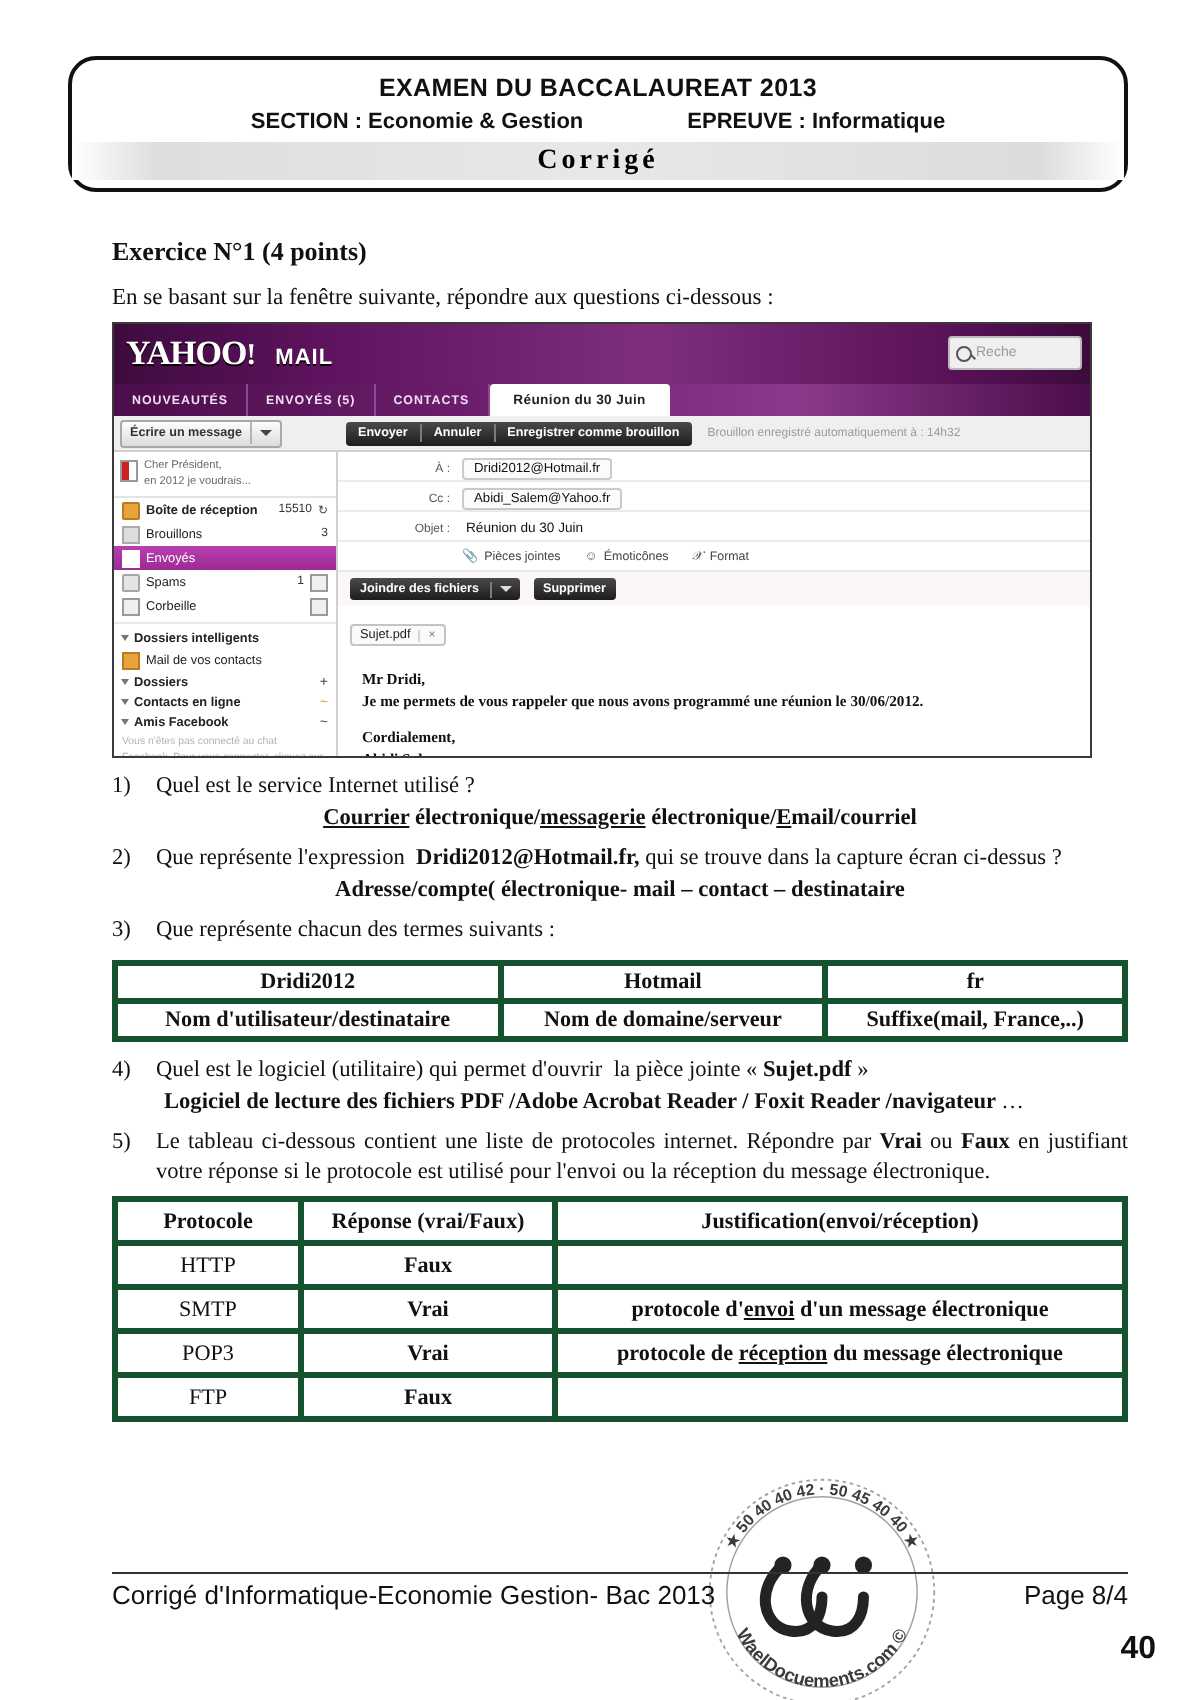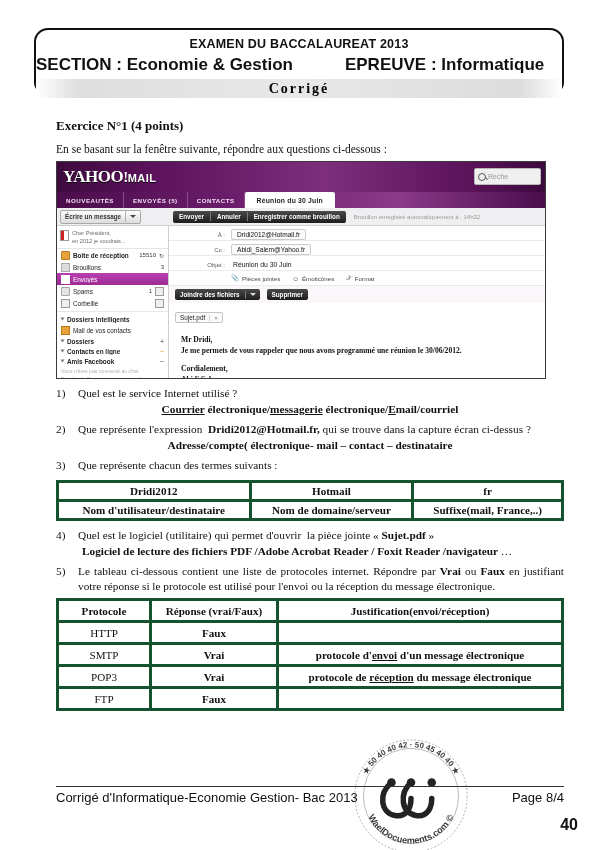--- a/index.html
+++ b/index.html
@@ -30,25 +30,25 @@
   .exam-header .line1 {
     text-align: center;
     font-family: "Liberation Sans", sans-serif;
     font-weight: bold;
     font-size: 12.5px;
     letter-spacing: 0.2px;
     margin-top: 7px;
   }
   .exam-header .line2 {
     display: flex;
-    justify-content: flex-start;
+    justify-content: center;
     gap: 52px;
     font-family: "Liberation Sans", sans-serif;
     font-weight: bold;
-    font-size: 17px;
+    font-size: 11px;
     margin-top: 4px;
   }
   .corrige-band {
     margin-top: 4px;
     height: 19px;
     background: linear-gradient(to right,#ffffff 0%, #dedede 8%, #e8e8e8 50%, #dcdcdc 92%, #ffffff 100%);
     display: flex;
     align-items: center;
     justify-content: center;
   }
@@ -95,21 +95,21 @@
     font-size: 17px;
     letter-spacing: -0.5px;
     text-shadow: 0 1px 0 #000;
   }
   .y-logo .bang { font-size: 15px; }
   .y-logo .mailword {
     font-family: "Liberation Sans", sans-serif;
     font-size: 11px;
     font-weight: bold;
     letter-spacing: 0.5px;
-    margin-left: 0;
+    margin-left: 10px;
   }
   .y-search {
     position: absolute;
     right: 4px;
     top: 6px;
     width: 62px;
     height: 15px;
     background: #efefef;
     border: 1px solid #b9b9b9;
     border-radius: 2px;

